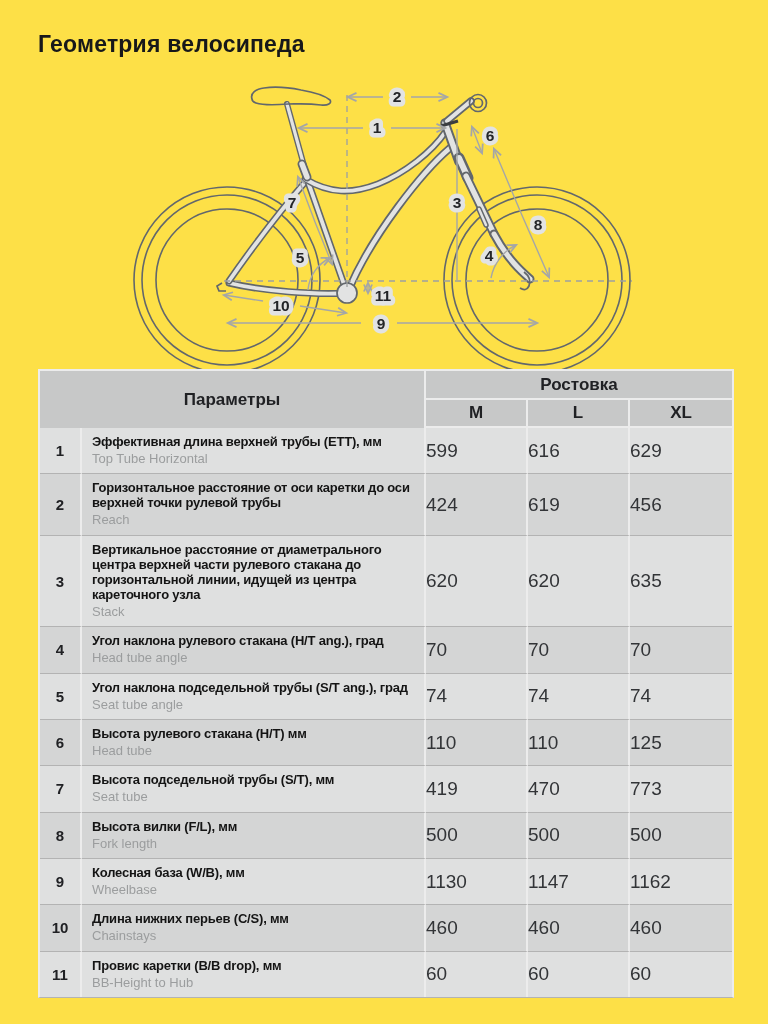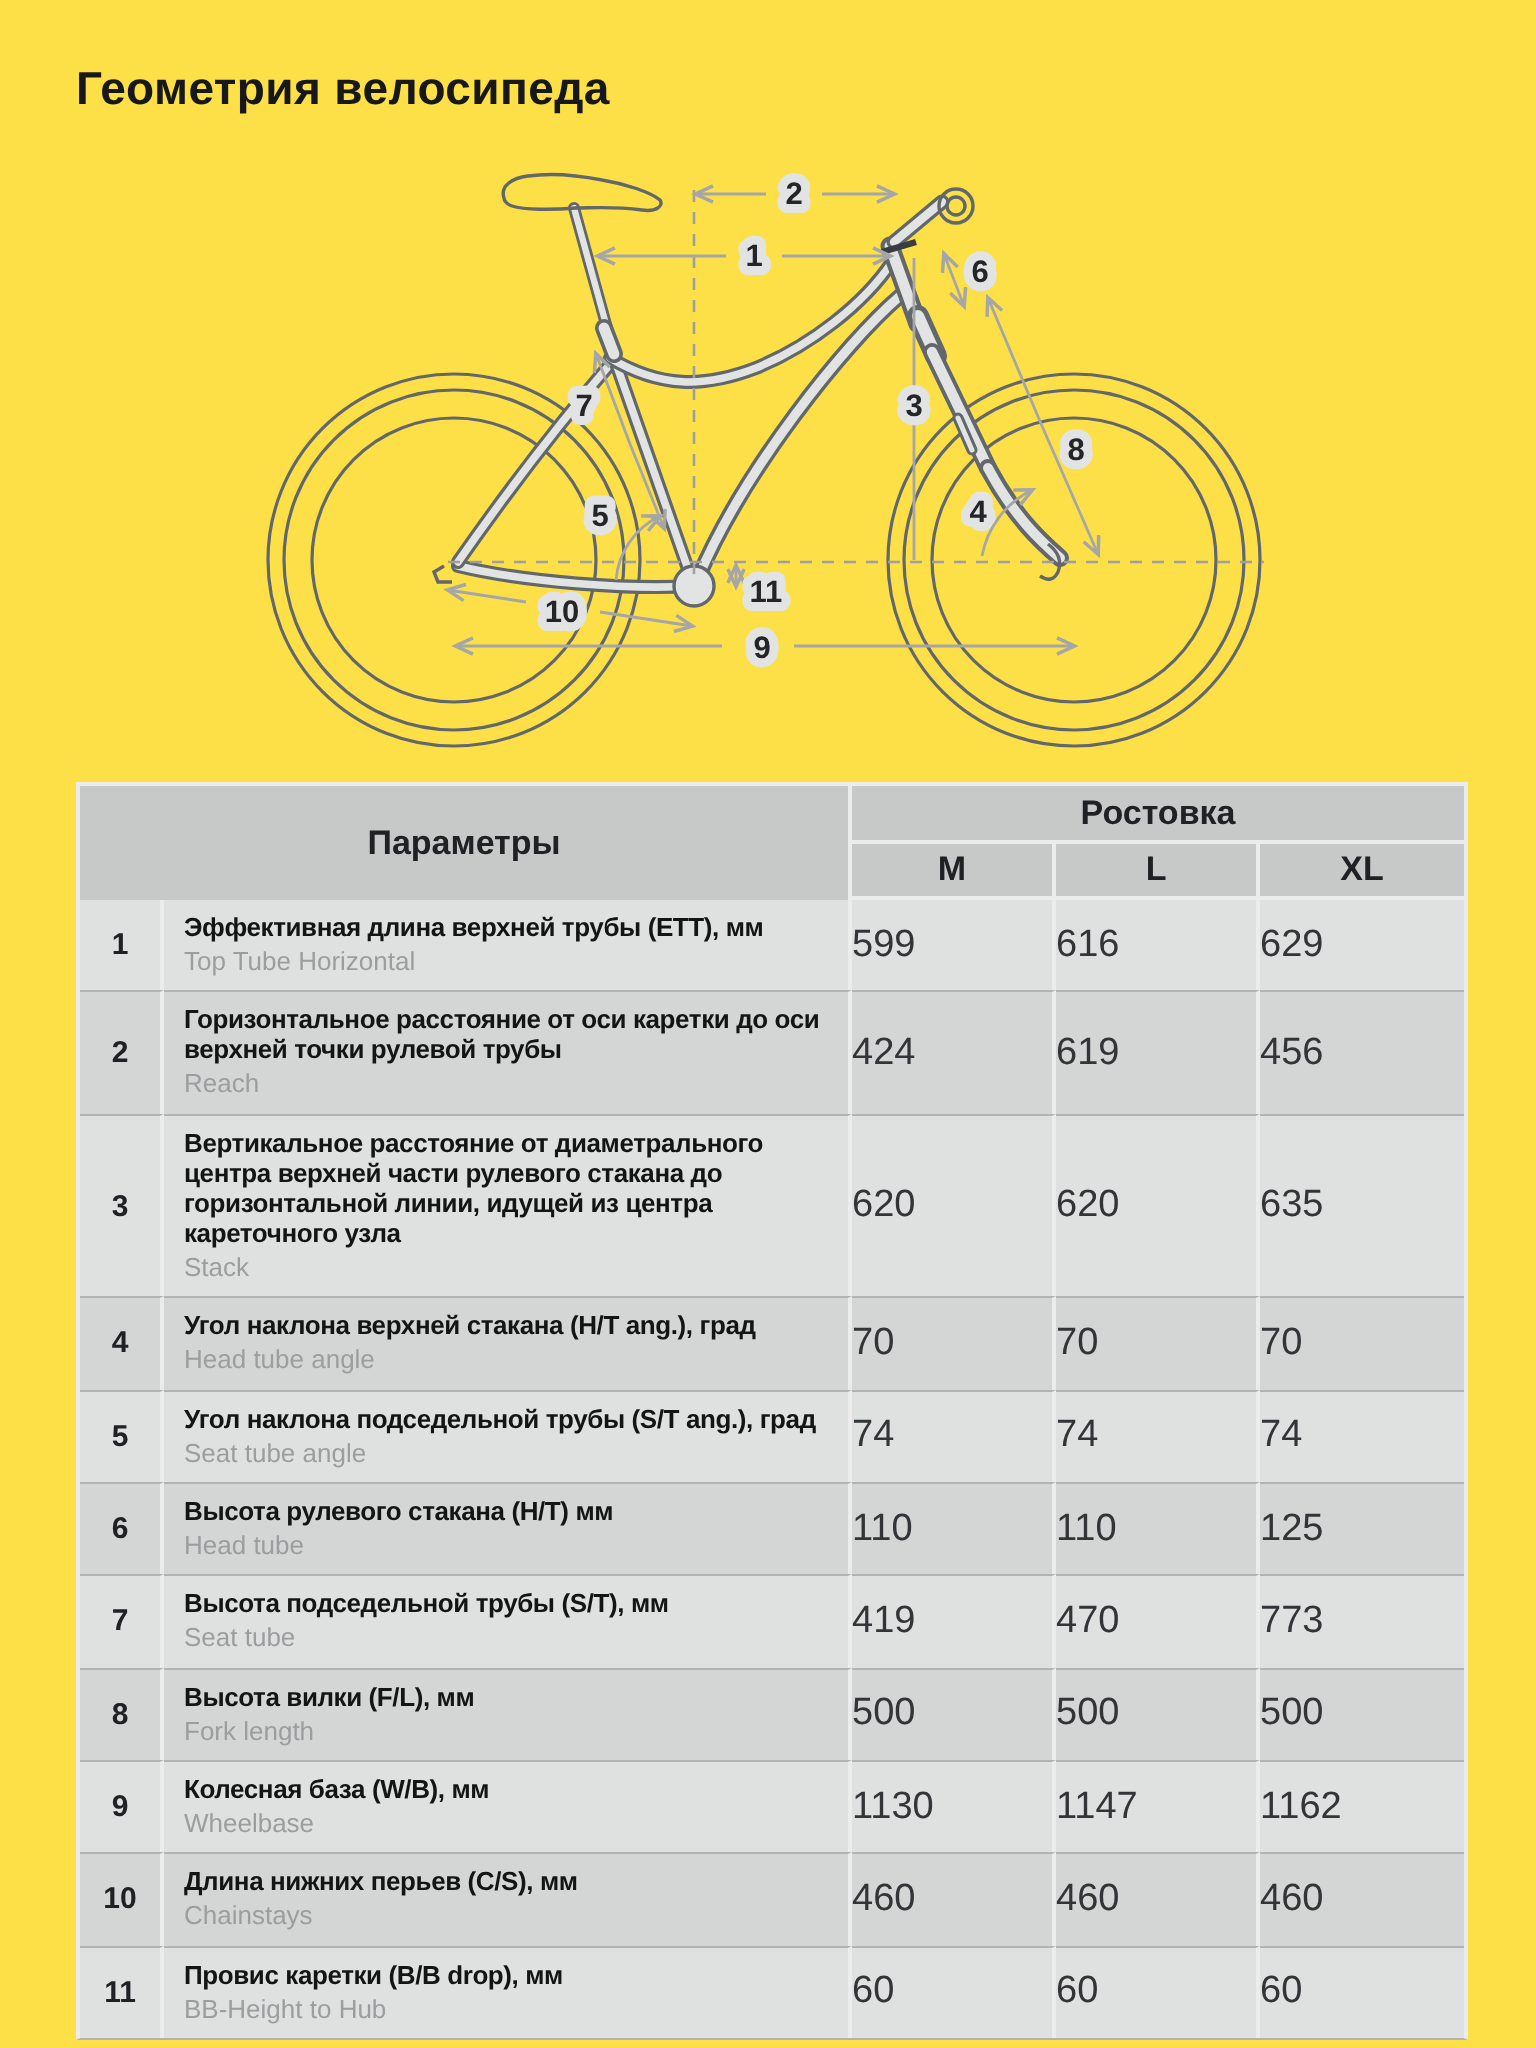--- a/index.html
+++ b/index.html
@@ -13,21 +13,21 @@
   .t-out { fill:none; stroke:#62676c; stroke-width:7; stroke-linecap:round; stroke-linejoin:round; }
   .t-in  { fill:none; stroke:#e2e3e3; stroke-width:3.8; stroke-linecap:round; stroke-linejoin:round; }
   .thin  { fill:none; stroke:#62676c; stroke-width:1.7; }
   .wheel { fill:none; stroke:#62676c; stroke-width:1.6; }
   .dim   { fill:none; stroke:#a4a6a8; stroke-width:1.4; }
   .dash  { fill:none; stroke:#9da0a2; stroke-width:1.3; stroke-dasharray:6 5; }
   .lbl   { font:700 15.5px "Liberation Sans", sans-serif; fill:#232528; text-anchor:middle;
            paint-order:stroke; stroke:#e2e3e3; stroke-width:9px; stroke-linejoin:round; }
 
   
-  table.geo { position:absolute; left:38px; top:391px; width:692px; border-collapse:separate; border-spacing:0;
+  table.geo { position:absolute; left:38px; top:369px; width:692px; border-collapse:separate; border-spacing:0;
               table-layout:fixed; border:2px solid #ececec; border-bottom:1px solid #b3b3b3; }
   .geo th, .geo td { border-right:2px solid #ececec; vertical-align:middle; }
   .geo th:last-child, .geo td:last-child { border-right:none; }
   .geo thead th { background:#c7c8c8; font-size:17px; font-weight:700; color:#202124; text-align:center; }
   .geo thead .h-top { height:29px; border-bottom:2px solid #ececec; }
   .geo thead .h-param { height:57px; }
   .geo thead .h-size { height:28px; border-bottom:2px solid #ececec; }
   .geo tbody tr:nth-child(odd)  td { background:#dfe0e0; }
   .geo tbody tr:nth-child(even) td { background:#d4d5d5; }
   .geo tbody tr + tr td { border-top:1px solid #b3b3b3; }
@@ -204,21 +204,21 @@
       <div class="en">Stack</div>
     </td>
     <td class="val">620</td>
     <td class="val">620</td>
     <td class="val">635</td>
   </tr>
 
   <tr>
     <td class="num">4</td>
     <td class="desc">
-      <div class="ru">Угол наклона верхней стакана (H/T ang.), град</div>
+      <div class="ru">Угол наклона рулевого стакана (H/T ang.), град</div>
       <div class="en">Head tube angle</div>
     </td>
     <td class="val">70</td>
     <td class="val">70</td>
     <td class="val">70</td>
   </tr>
 
   <tr>
     <td class="num">5</td>
     <td class="desc">

